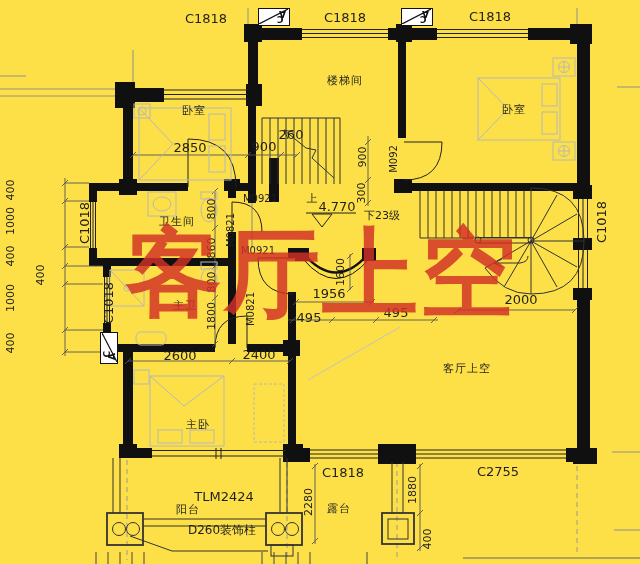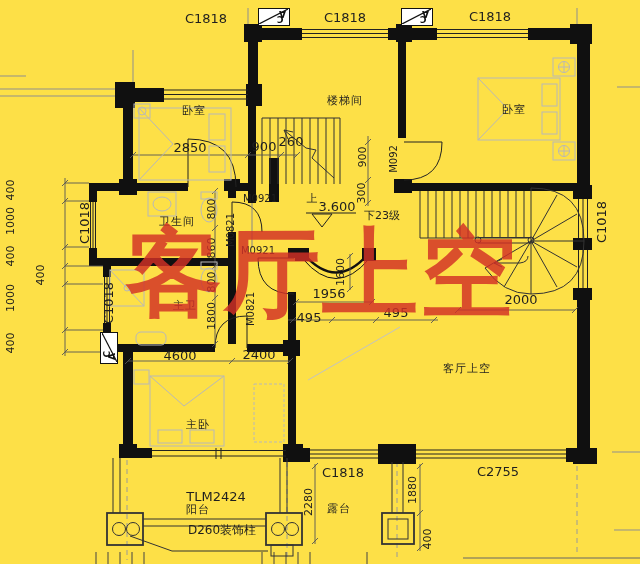--- a/index.html
+++ b/index.html
@@ -347,62 +347,62 @@
 </svg>
 
   <div class="lbl wl" style="left:206px;top:18px">C1818</div>
   <div class="lbl wl" style="left:345px;top:17px">C1818</div>
   <div class="lbl wl" style="left:490px;top:16px">C1818</div>
   <div class="lbl wl" style="left:343px;top:472px">C1818</div>
   <div class="lbl wl" style="left:498px;top:471px">C2755</div>
   <div class="lbl wl v" style="left:84px;top:223px">C1018</div>
   <div class="lbl wl v" style="left:108px;top:303px">C1018</div>
   <div class="lbl wl v" style="left:601px;top:222px">C1018</div>
-  <div class="lbl wl" style="left:216px;top:496px">TLM2424</div>
+  <div class="lbl wl" style="left:224px;top:496px">TLM2424</div>
 
   <div class="lbl rm" style="left:194px;top:110px">卧室</div>
   <div class="lbl rm" style="left:514px;top:109px">卧室</div>
-  <div class="lbl rm" style="left:345px;top:100px">楼梯间</div>
+  <div class="lbl rm" style="left:345px;top:80px">楼梯间</div>
   <div class="lbl rm" style="left:177px;top:221px">卫生间</div>
   <div class="lbl rm" style="left:185px;top:305px">主卫</div>
   <div class="lbl rm" style="left:198px;top:424px">主卧</div>
   <div class="lbl rm" style="left:467px;top:368px">客厅上空</div>
-  <div class="lbl rm" style="left:198px;top:509px">阳台</div>
+  <div class="lbl rm" style="left:188px;top:509px">阳台</div>
   <div class="lbl rm" style="left:339px;top:508px">露台</div>
 
   <div class="lbl sm" style="left:260px;top:199px">M0921</div>
   <div class="lbl sm" style="left:258px;top:251px">M0921</div>
   <div class="lbl sm v" style="left:231px;top:230px">M0821</div>
   <div class="lbl sm v" style="left:251px;top:309px">M0821</div>
   <div class="lbl sm v" style="left:394px;top:159px">M092</div>
 
   <div class="lbl" style="left:312px;top:198px">上</div>
-  <div class="lbl big" style="left:337px;top:206px">3.600</div>
+  <div class="lbl big" style="left:337px;top:206px">4.770</div>
   <div class="lbl" style="left:382px;top:215px">下23级</div>
   <div class="lbl note" style="left:222px;top:530px">D260装饰柱</div>
 
   <div class="lbl big" style="left:190px;top:147px">2850</div>
   <div class="lbl big" style="left:264px;top:146px">900</div>
-  <div class="lbl big" style="left:291px;top:141px">260</div>
+  <div class="lbl big" style="left:291px;top:134px">260</div>
   <div class="lbl v" style="left:362px;top:157px">900</div>
   <div class="lbl v" style="left:361px;top:193px">300</div>
 
   <div class="lbl v" style="left:10px;top:190px">400</div>
   <div class="lbl v" style="left:10px;top:221px">1000</div>
   <div class="lbl v" style="left:10px;top:256px">400</div>
   <div class="lbl v" style="left:40px;top:275px">400</div>
   <div class="lbl v" style="left:10px;top:298px">1000</div>
   <div class="lbl v" style="left:10px;top:343px">400</div>
 
   <div class="lbl v" style="left:211px;top:209px">800</div>
   <div class="lbl v" style="left:211px;top:248px">860</div>
   <div class="lbl v" style="left:211px;top:282px">800</div>
   <div class="lbl v" style="left:211px;top:316px">1800</div>
 
-  <div class="lbl big" style="left:180px;top:355px">4600</div>
+  <div class="lbl big" style="left:180px;top:355px">2600</div>
   <div class="lbl big" style="left:259px;top:354px">2400</div>
   <div class="lbl v" style="left:340px;top:272px">1600</div>
   <div class="lbl big" style="left:329px;top:293px">1956</div>
   <div class="lbl big" style="left:309px;top:317px">495</div>
   <div class="lbl big" style="left:396px;top:312px">495</div>
   <div class="lbl big" style="left:521px;top:299px">2000</div>
   <div class="lbl v" style="left:308px;top:502px">2280</div>
   <div class="lbl v" style="left:412px;top:490px">1880</div>
   <div class="lbl v" style="left:427px;top:539px">400</div>
 

